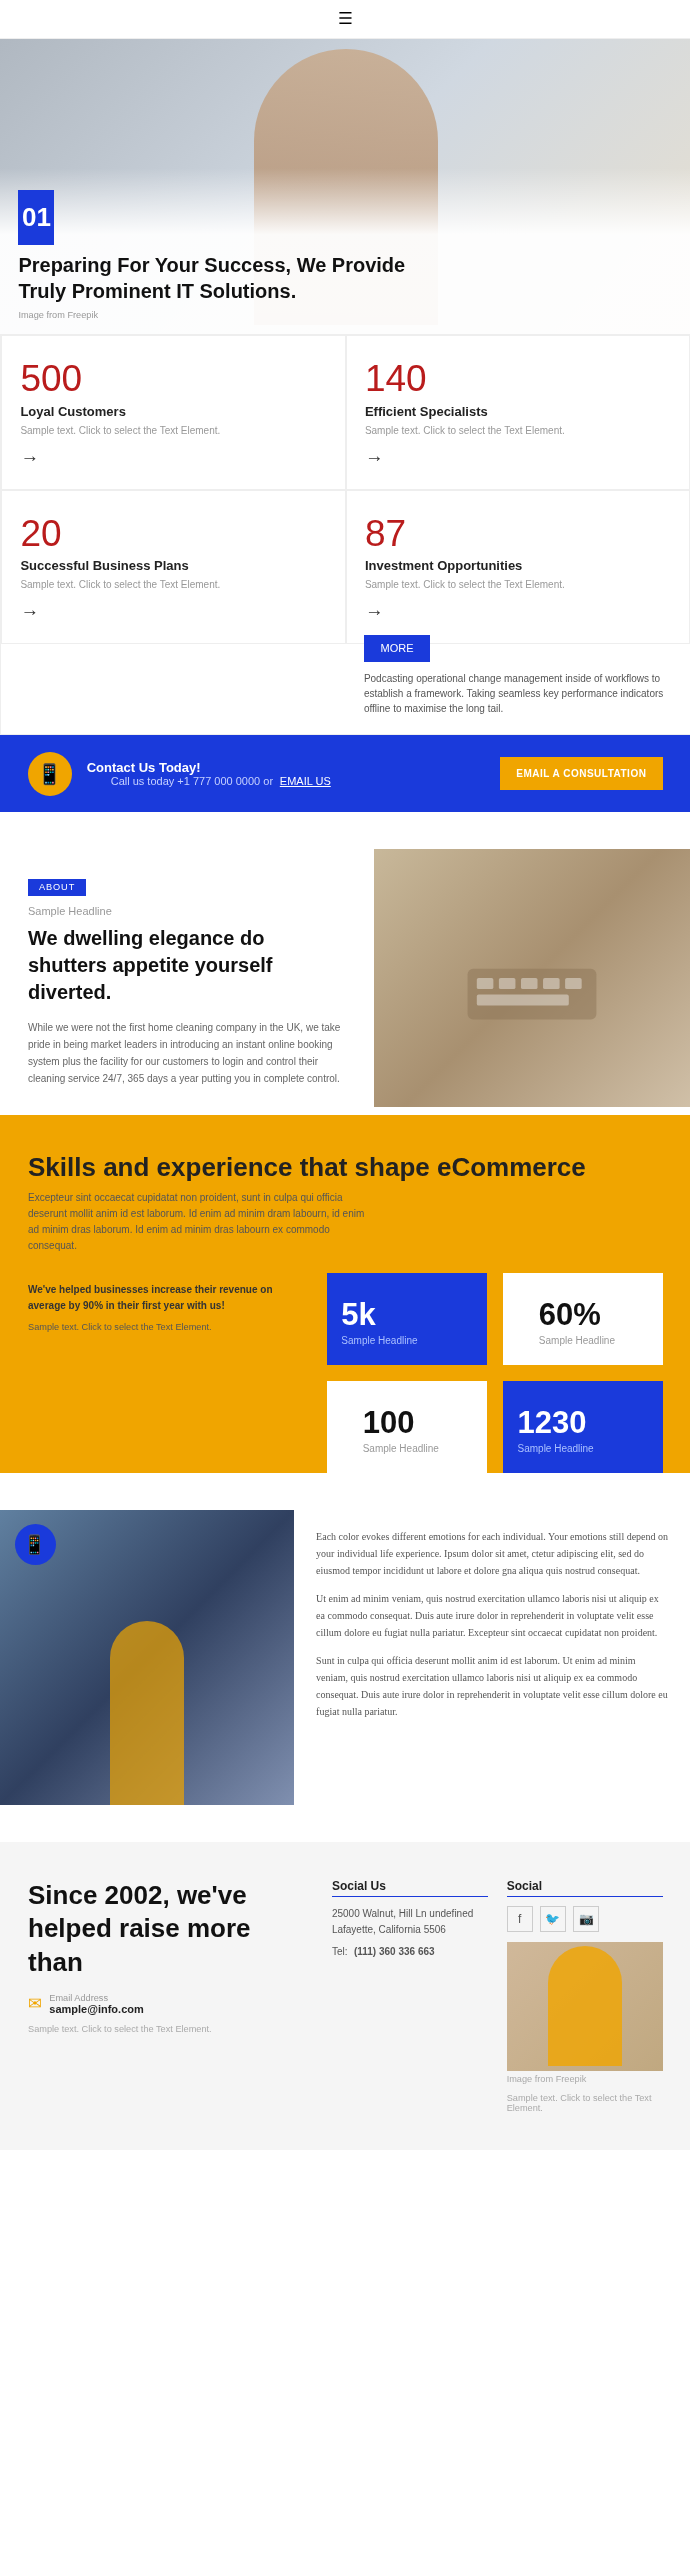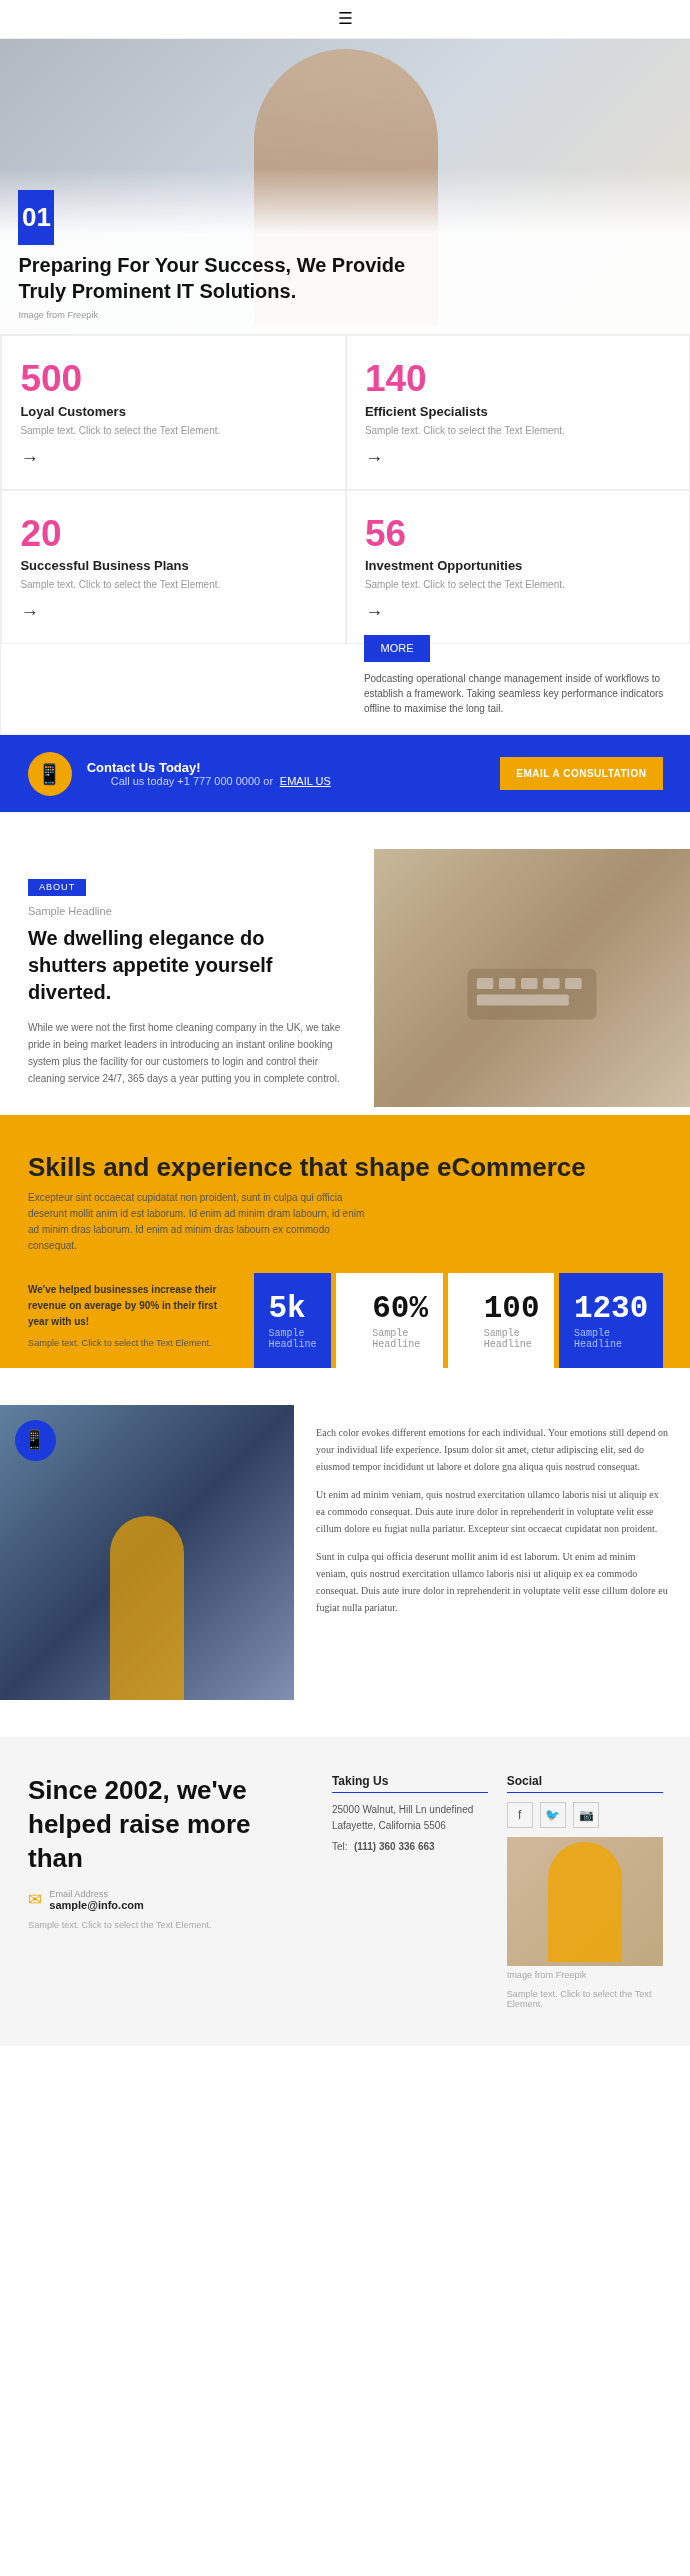--- a/index.html
+++ b/index.html
@@ -13,21 +13,21 @@
     .hero { position: relative; width: 691px; height: 295px; background: #ccc; overflow: hidden; }
     .hero-img-placeholder { width: 100%; height: 100%; background: linear-gradient(135deg, #b0b8c1 0%, #d0d8e1 50%, #e8e0d0 100%); display: flex; align-items: center; justify-content: center; }
     .hero-overlay { position: absolute; bottom: 0; left: 0; right: 0; padding: 22px 18.4px 14.7px 18.4px; background: linear-gradient(to top, rgba(255,255,255,0.95) 60%, transparent); }
     .hero-number-box { background: #1a3adb; color: #fff; font-size: 26px; font-weight: bold; width: 36px; height: 55px; display: flex; align-items: center; justify-content: center; margin-bottom: 7.4px; }
     .hero-title { font-size: 20px; font-weight: bold; color: #111; line-height: 1.3; max-width: 387px; }
     .hero-caption { font-size: 9.2px; color: #999; margin-top: 5.5px; }
 
     
     .stats-section { display: grid; grid-template-columns: 1fr 1fr; gap: 0; border: 0.9px solid #eee; }
     .stat-box { padding: 22px 18.4px; border: 0.9px solid #eee; }
-    .stat-number { font-size: 37px; font-weight: bold; color: #ec4899; margin-bottom: 3.7px; }
+    .stat-number { font-size: 37px; font-weight: normal; color: #b91c1c; margin-bottom: 3.7px; }
     .stat-label { font-size: 13px; font-weight: bold; color: #222; margin-bottom: 5.5px; }
     .stat-text { font-size: 10px; color: #999; margin-bottom: 9.2px; }
     .stat-arrow { font-size: 18.4px; color: #333; }
     .stat-right-box { padding: 22px 18.4px; border: 0.9px solid #eee; }
     .more-btn { background: #1a3adb; color: #fff; padding: 7.4px 16.6px; font-size: 11px; border: none; cursor: pointer; display: inline-block; margin-bottom: 9.2px; }
     .stat-desc { font-size: 10px; color: #555; line-height: 1.5; }
 
     
     .contact-bar { background: #1a3adb; color: #fff; display: flex; align-items: center; justify-content: space-between; padding: 16.6px 28px; margin-top: 0; }
     .contact-bar-left { display: flex; align-items: center; gap: 14.7px; }
@@ -48,21 +48,21 @@
     .about-img-placeholder { width: 100%; height: 258px; background: linear-gradient(135deg, #c8b89a 0%, #a89070 50%, #d0c0a8 100%); display: flex; align-items: center; justify-content: center; }
 
     
     .skills-section { background: #f0a500; padding: 37px 28px 0 28px; }
     .skills-title { font-size: 26px; font-weight: bold; color: #222; margin-bottom: 7.4px; }
     .skills-sub { font-size: 10px; color: #555; line-height: 1.6; margin-bottom: 18.4px; max-width: 350px; }
     .skills-grid-wrapper { display: flex; gap: 18.4px; }
     .skills-left-text { flex: 1; padding: 9.2px 0; }
     .skills-left-text p { font-size: 10px; color: #333; line-height: 1.6; font-weight: bold; margin-bottom: 7.4px; }
     .skills-left-sub { font-size: 9.2px; color: #555; line-height: 1.5; }
-    .skills-grid { flex: 1.2; display: grid; grid-template-columns: 1fr 1fr 1fr 1fr; gap: 5px; font-family: Liberation Mono, monospace; }
+    .skills-grid { flex: 1.2; display: grid; grid-template-columns: 1fr 1fr; gap: 16px; }
     .skill-box { padding: 18.4px 14.7px; display: flex; flex-direction: column; align-items: flex-start; justify-content: flex-end; min-height: 92px; }
     .skill-box.blue { background: #1a3adb; }
     .skill-box.white { background: #fff; padding-left: 36px; }
     .skill-number { font-size: 31px; font-weight: bold; color: #fff; }
     .skill-number.dark { color: #111; }
     .skill-label { font-size: 10px; color: #aac0ff; margin-top: 1.8px; }
     .skill-label.dark { color: #999; }
 
     
     .img-text-section { display: flex; gap: 0; padding: 37px 0; }
@@ -130,21 +130,21 @@
   </div>
 
   <div class="stat-box">
     <div class="stat-number">20</div>
     <div class="stat-label">Successful Business Plans</div>
     <div class="stat-text">Sample text. Click to select the Text Element.</div>
     <div class="stat-arrow">→</div>
   </div>
 
   <div class="stat-right-box">
-    <div class="stat-number">56</div>
+    <div class="stat-number">87</div>
     <div class="stat-label">Investment Opportunities</div>
     <div class="stat-text">Sample text. Click to select the Text Element.</div>
     <div class="stat-arrow">→</div>
   </div>
 
   <div style="grid-column: 2; padding: 0 18.4px 18.4px 18.4px; display:flex; flex-direction:column; align-items:flex-start; margin-top: -9.2px;">
     <button class="more-btn">MORE</button>
     <div class="stat-desc">Podcasting operational change management inside of workflows to establish a framework. Taking seamless key performance indicators offline to maximise the long tail.</div>
   </div>
 </div>
@@ -238,21 +238,21 @@
       <span class="mail-icon">✉</span>
       <div>
         <div class="since-email-label">Email Address</div>
         <div class="since-email">sample@info.com</div>
       </div>
     </div>
     <div class="since-sample">Sample text. Click to select the Text Element.</div>
   </div>
   <div class="since-right">
     <div class="since-col">
-      <div class="since-col-title">Taking Us</div>
+      <div class="since-col-title">Social Us</div>
       <p>25000 Walnut, Hill Ln undefined Lafayette, California 5506</p>
       <p>
         <span>Tel:</span>
         <span style="font-weight:bold; margin-left:3.7px;">(111) 360 336 663</span>
       </p>
     </div>
     <div class="since-col">
       <div class="since-col-title">Social</div>
       <div class="social-icons">
         <div class="social-icon">f</div>

